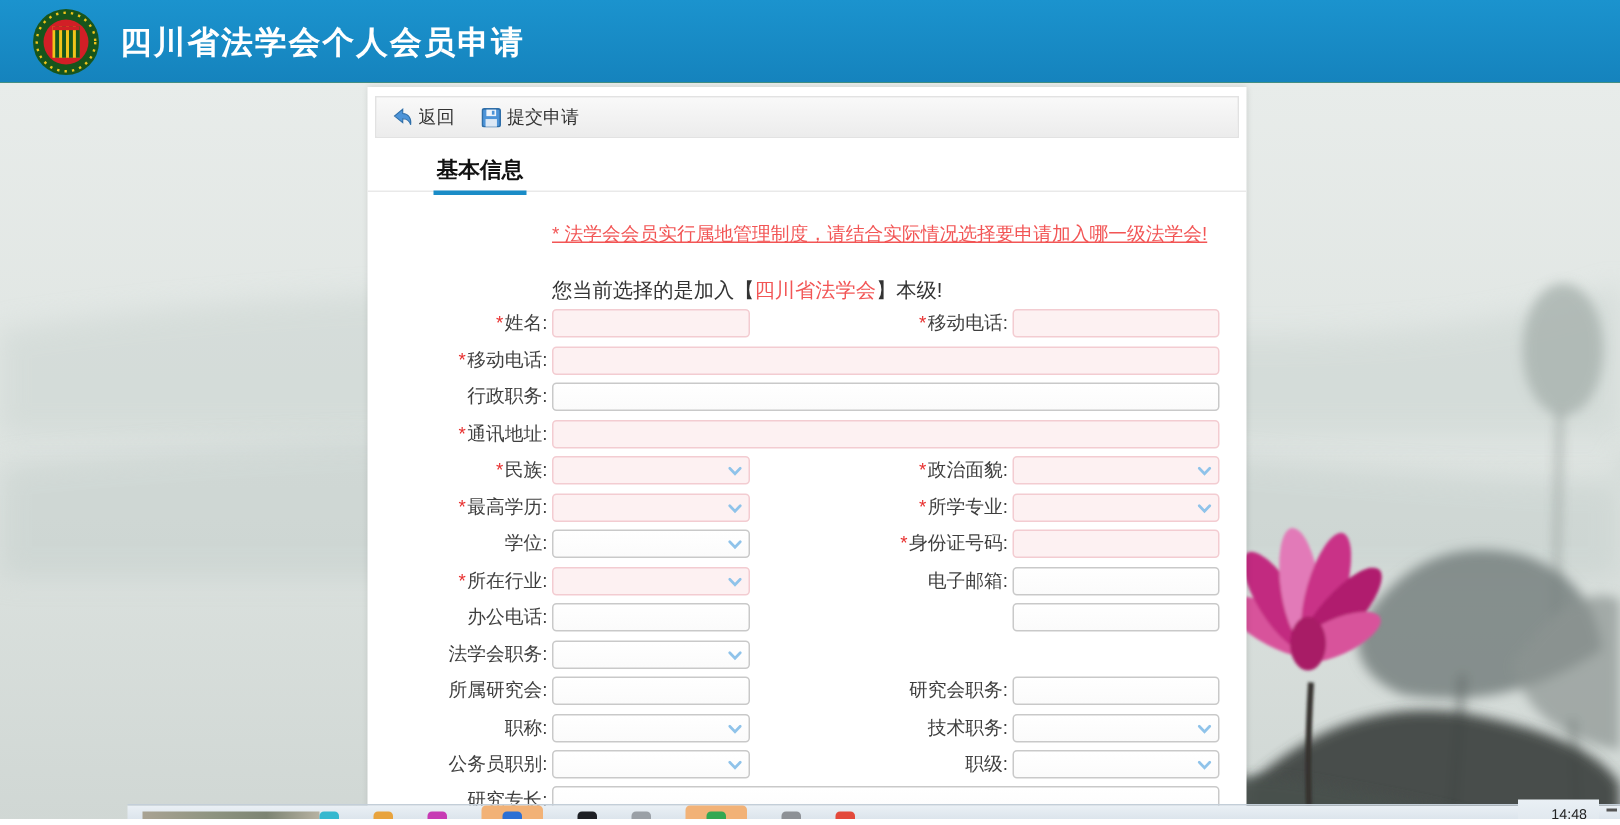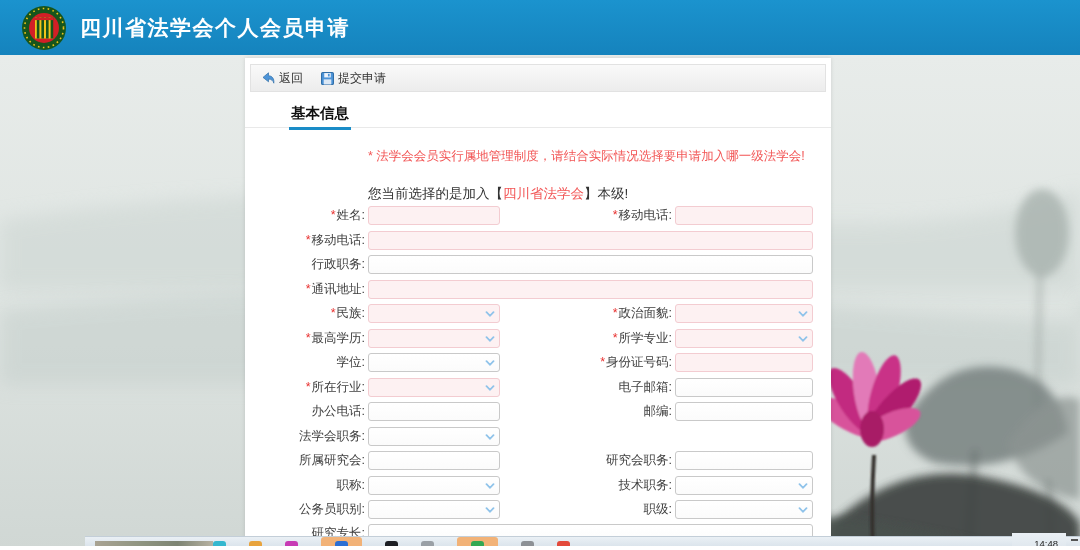--- a/index.html
+++ b/index.html
@@ -33,21 +33,21 @@
   .lbl-r{position:absolute;left:255px;width:172px;text-align:right;}
   .star{font-style:normal;color:#e8302f;margin-right:1px;}
   .inp{position:absolute;height:19px;border-radius:3px;box-sizing:border-box;}
   .req{background:#fdf1f2;border:1px solid #f3ccd1;}
   .opt{background:linear-gradient(#ffffff,#fbfbfb);border:1px solid #c9c9c9;}
   .inp-l{left:123px;width:132px;}
   .inp-r{left:430px;width:138px;}
   .inp-full{left:123px;width:445px;}
   .chev{position:absolute;right:4px;top:6px;}
   .selval{position:absolute;left:5px;top:0;font-size:11px;color:#6b6b6b;line-height:18px;}
-  .notice{position:absolute;left:123px;top:90px;font-size:12.5px;color:#f25555;white-space:nowrap;}
+  .notice{position:absolute;left:123px;top:90px;font-size:12.5px;color:#f25555;white-space:nowrap;text-decoration:underline;}
   .current{position:absolute;left:123px;top:127px;font-size:13.5px;color:#333;text-align:center;}
   .current .hl{color:#f25555;}
 
   
   .taskbar{position:absolute;left:85px;right:0;top:536px;height:14px;z-index:8;
     background:linear-gradient(#eaf0f5,#d4dee7);border-top:1px solid #c3ced8;}
   .tb-thumb{position:absolute;left:10px;top:4px;width:118px;height:10px;
     background:linear-gradient(90deg,#a9a393 0%,#8e9480 40%,#7d8473 70%,#b7b2a2 100%);}
   .tb-icons{position:absolute;left:128px;top:0;height:14px;display:flex;align-items:flex-start;gap:23px;padding-top:4px;}
   .tb-ic{width:13px;height:13px;border-radius:3px;flex:0 0 auto;}
@@ -220,21 +220,20 @@
             <path d="M1.5 1.2 L5 4.8 L8.5 1.2" fill="none" stroke="#8fc3ea" stroke-width="1.8" stroke-linecap="round"></path>
           </svg>
         </div>
       <span class="lbl lbl-r"><i class="star"></i><span>电子邮箱:</span></span>
       <div class="inp opt inp-r"></div>
     </div>
 
     <div class="row" style="top:344px">
       <span class="lbl lbl-l"><i class="star"></i><span>办公电话:</span></span>
       <div class="inp opt inp-l"></div>
-      <span class="lbl lbl-r"><i class="star"></i><span>邮编:</span></span>
       <div class="inp opt inp-r"></div>
     </div>
 
     <div class="row" style="top:369px">
       <span class="lbl lbl-l"><i class="star"></i><span>法学会职务:</span></span>
       <div class="inp opt inp-l">
           <svg class="chev" width="10" height="7" viewBox="0 0 10 7">
             <path d="M1.5 1.2 L5 4.8 L8.5 1.2" fill="none" stroke="#8fc3ea" stroke-width="1.8" stroke-linecap="round"></path>
           </svg>
         </div>

